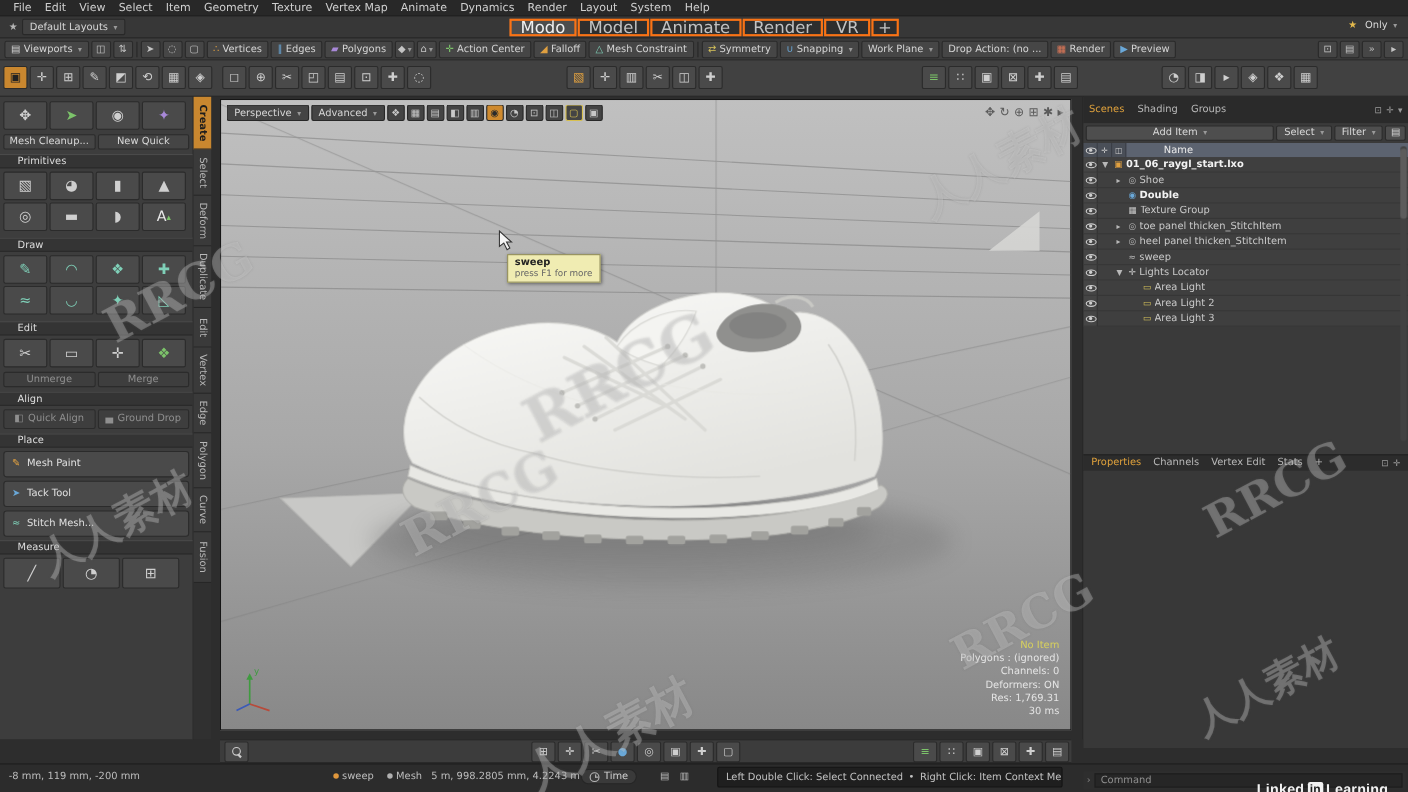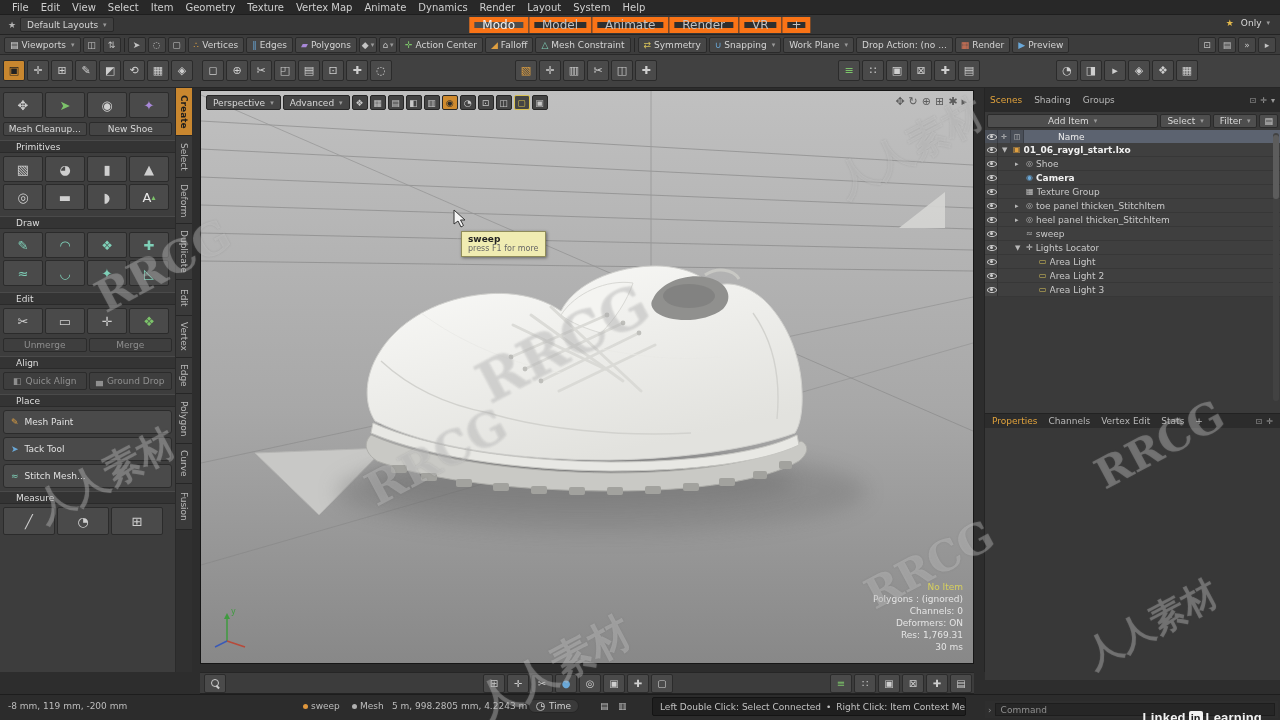--- a/index.html
+++ b/index.html
@@ -9,21 +9,21 @@
 .sep{width:1px;height:14px;background:#262626;margin:0 2px;align-self:center;}
 
 #menubar{position:absolute;left:0;top:0;width:1280px;height:15px;background:#282828;border-bottom:1px solid #1e1e1e;display:flex;align-items:center;padding-left:6px;}
 #menubar .mi{padding:0 6px;color:#cfcfcf;cursor:default;}
 
 #layoutbar{position:absolute;left:0;top:15px;width:1280px;height:20px;background:#373737;border-bottom:1px solid #232323;display:flex;align-items:center;}
 #layoutbar .star{color:#b5b5b5;font-size:9px;margin:0 4px 0 8px;}
 #layoutbar .star.gold{color:#e3b94c;}
 .preset{display:flex;align-items:center;gap:3px;background:#404040;border:1px solid #282828;border-radius:2px;height:15px;padding:0 6px;color:#d6d6d6;font-size:9px;}
 #layout-tabs{position:absolute;left:50%;transform:translateX(-50%);display:flex;gap:1px;top:2px;}
-.ltab{height:16px;min-width:42px;padding:0 8px;background:#2e2e2e;border:5px solid #f97316;color:#c2c2c2;display:flex;align-items:center;justify-content:center;font-size:12px;}
+.ltab{height:16px;min-width:42px;padding:0 8px;background:#2e2e2e;border:2px solid #f97316;color:#c2c2c2;display:flex;align-items:center;justify-content:center;font-size:15px;}
 .ltab.active{background:#4d4d4d;color:#f0f0f0;}
 .ltab.plus{min-width:16px;padding:0 4px;}
 #only-ctl{position:absolute;right:10px;top:3px;display:flex;align-items:center;gap:3px;font-size:9px;color:#d8d8d8;}
 
 #toolbar1{position:absolute;left:0;top:35px;width:1280px;height:20px;background:#3c3c3c;border-bottom:1px solid #292929;display:flex;align-items:center;padding:0 3px;}
 .tb1-btn{display:flex;align-items:center;gap:3px;height:16px;background:#464646;border:1px solid #2a2a2a;border-radius:2px;padding:0 5px;margin:0 1px;font-size:9px;color:#d4d4d4;white-space:nowrap;}
 .tb1-ibtn{display:flex;align-items:center;justify-content:center;width:18px;height:16px;background:#464646;border:1px solid #2a2a2a;border-radius:2px;margin:0 1px;font-size:9px;color:#c4c4c4;}
 .tico{font-size:9px;}
 
 #toolbar2{position:absolute;left:0;top:55px;width:1280px;height:33px;background:#414141;border-bottom:1px solid #262626;}
@@ -292,21 +292,21 @@
     <div class="ibtn">
         <span class="g-green">➤</span>
       </div>
     <div class="ibtn">◉</div>
     <div class="ibtn">
         <span class="g-purple">✦</span>
       </div>
   </div>
   <div class="lp-row2">
     <div class="lp-flatbtn">Mesh Cleanup...</div>
-    <div class="lp-flatbtn">New Shoe</div>
+    <div class="lp-flatbtn">New Quick</div>
   </div>
 
   <div class="lp-header">Primitives</div>
   <div class="lp-grid">
     <div class="ibtn">▧</div>
     <div class="ibtn">◕</div>
     <div class="ibtn">▮</div>
     <div class="ibtn">▲</div>
     <div class="ibtn">◎</div>
     <div class="ibtn">▬</div>
@@ -614,21 +614,21 @@
       </div>
   </div>
   <div class="row">
     <div class="gut">
         <span class="eye"></span>
       </div>
     <div class="cell">
         <span class="ind"></span>
         <span class="arr"></span>
         <span class="iico g-blue">◉</span>
-        <span class="lbl bold">Camera</span>
+        <span class="lbl bold">Double</span>
       </div>
   </div>
   <div class="row">
     <div class="gut">
         <span class="eye"></span>
       </div>
     <div class="cell">
         <span class="ind"></span>
         <span class="arr"></span>
         <span class="iico" style="color:#c4c4c4">▦</span>

